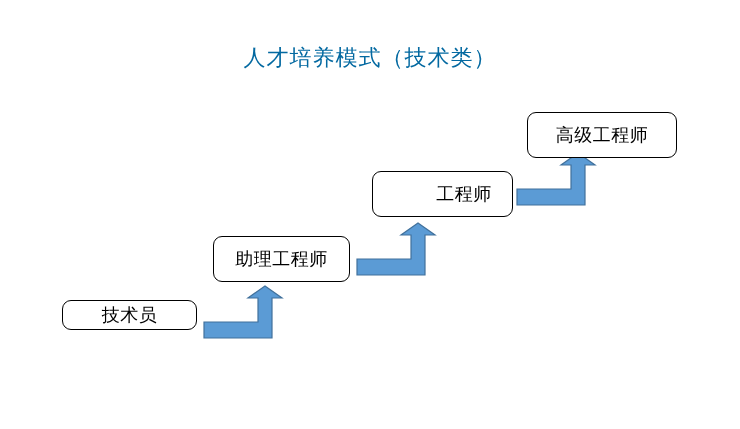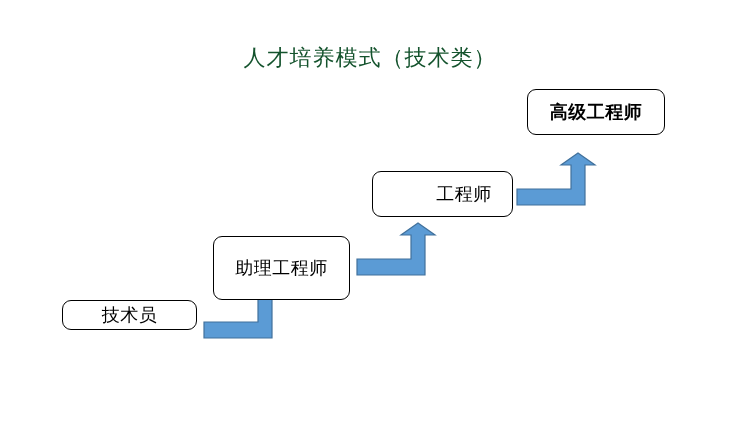--- a/index.html
+++ b/index.html
@@ -16,21 +16,21 @@
     font-family: "DejaVu Sans", "Liberation Sans", sans-serif;
   }
   .title {
     position: absolute;
     left: 0;
     top: 44px;
     width: 740px;
     text-align: center;
     font-size: 22px;
     line-height: 28px;
-    color: #14532d;
+    color: #0369a1;
     letter-spacing: 1px;
     white-space: nowrap;
   }
   .node {
     position: absolute;
     box-sizing: border-box;
     border: 1.4px solid #000000;
     border-radius: 9px;
     background: #ffffff;
     display: flex;
@@ -70,23 +70,23 @@
 
   <div class="arrow" id="arrow-3" style="left: 516px; top: 152px; width: 90px; height: 55px;">
     <svg width="90" height="55" viewBox="0 0 90 55">
       <path d="M 1,53 L 1,37 L 55,37 L 55,13 L 45,13 L 62,1 L 79,13 L 69,13 L 69,53 Z" fill="#5B9BD5" stroke="#41719C" stroke-width="1.2" stroke-linejoin="miter"></path>
     </svg>
   </div>
 
   <div class="node" id="node-1" style="left: 62px; top: 300px; width: 135px; height: 30px;">
     <span>技术员</span>
   </div>
-  <div class="node" id="node-2" style="left: 213px; top: 236px; width: 137px; height: 64px;">
+  <div class="node" id="node-2" style="left: 213px; top: 236px; width: 137px; height: 46px;">
     <span>助理工程师</span>
   </div>
   <div class="node" id="node-3" style="left: 372px; top: 171px; width: 141px; height: 46px; padding-left: 43px;">
     <span>工程师</span>
   </div>
-  <div class="node" id="node-4" style="left: 527px; top: 89px; width: 138px; height: 46px; font-weight: bold;">
+  <div class="node" id="node-4" style="left: 527px; top: 112px; width: 150px; height: 46px;">
     <span>高级工程师</span>
   </div>
 
 </div>
 
 </body></html>

